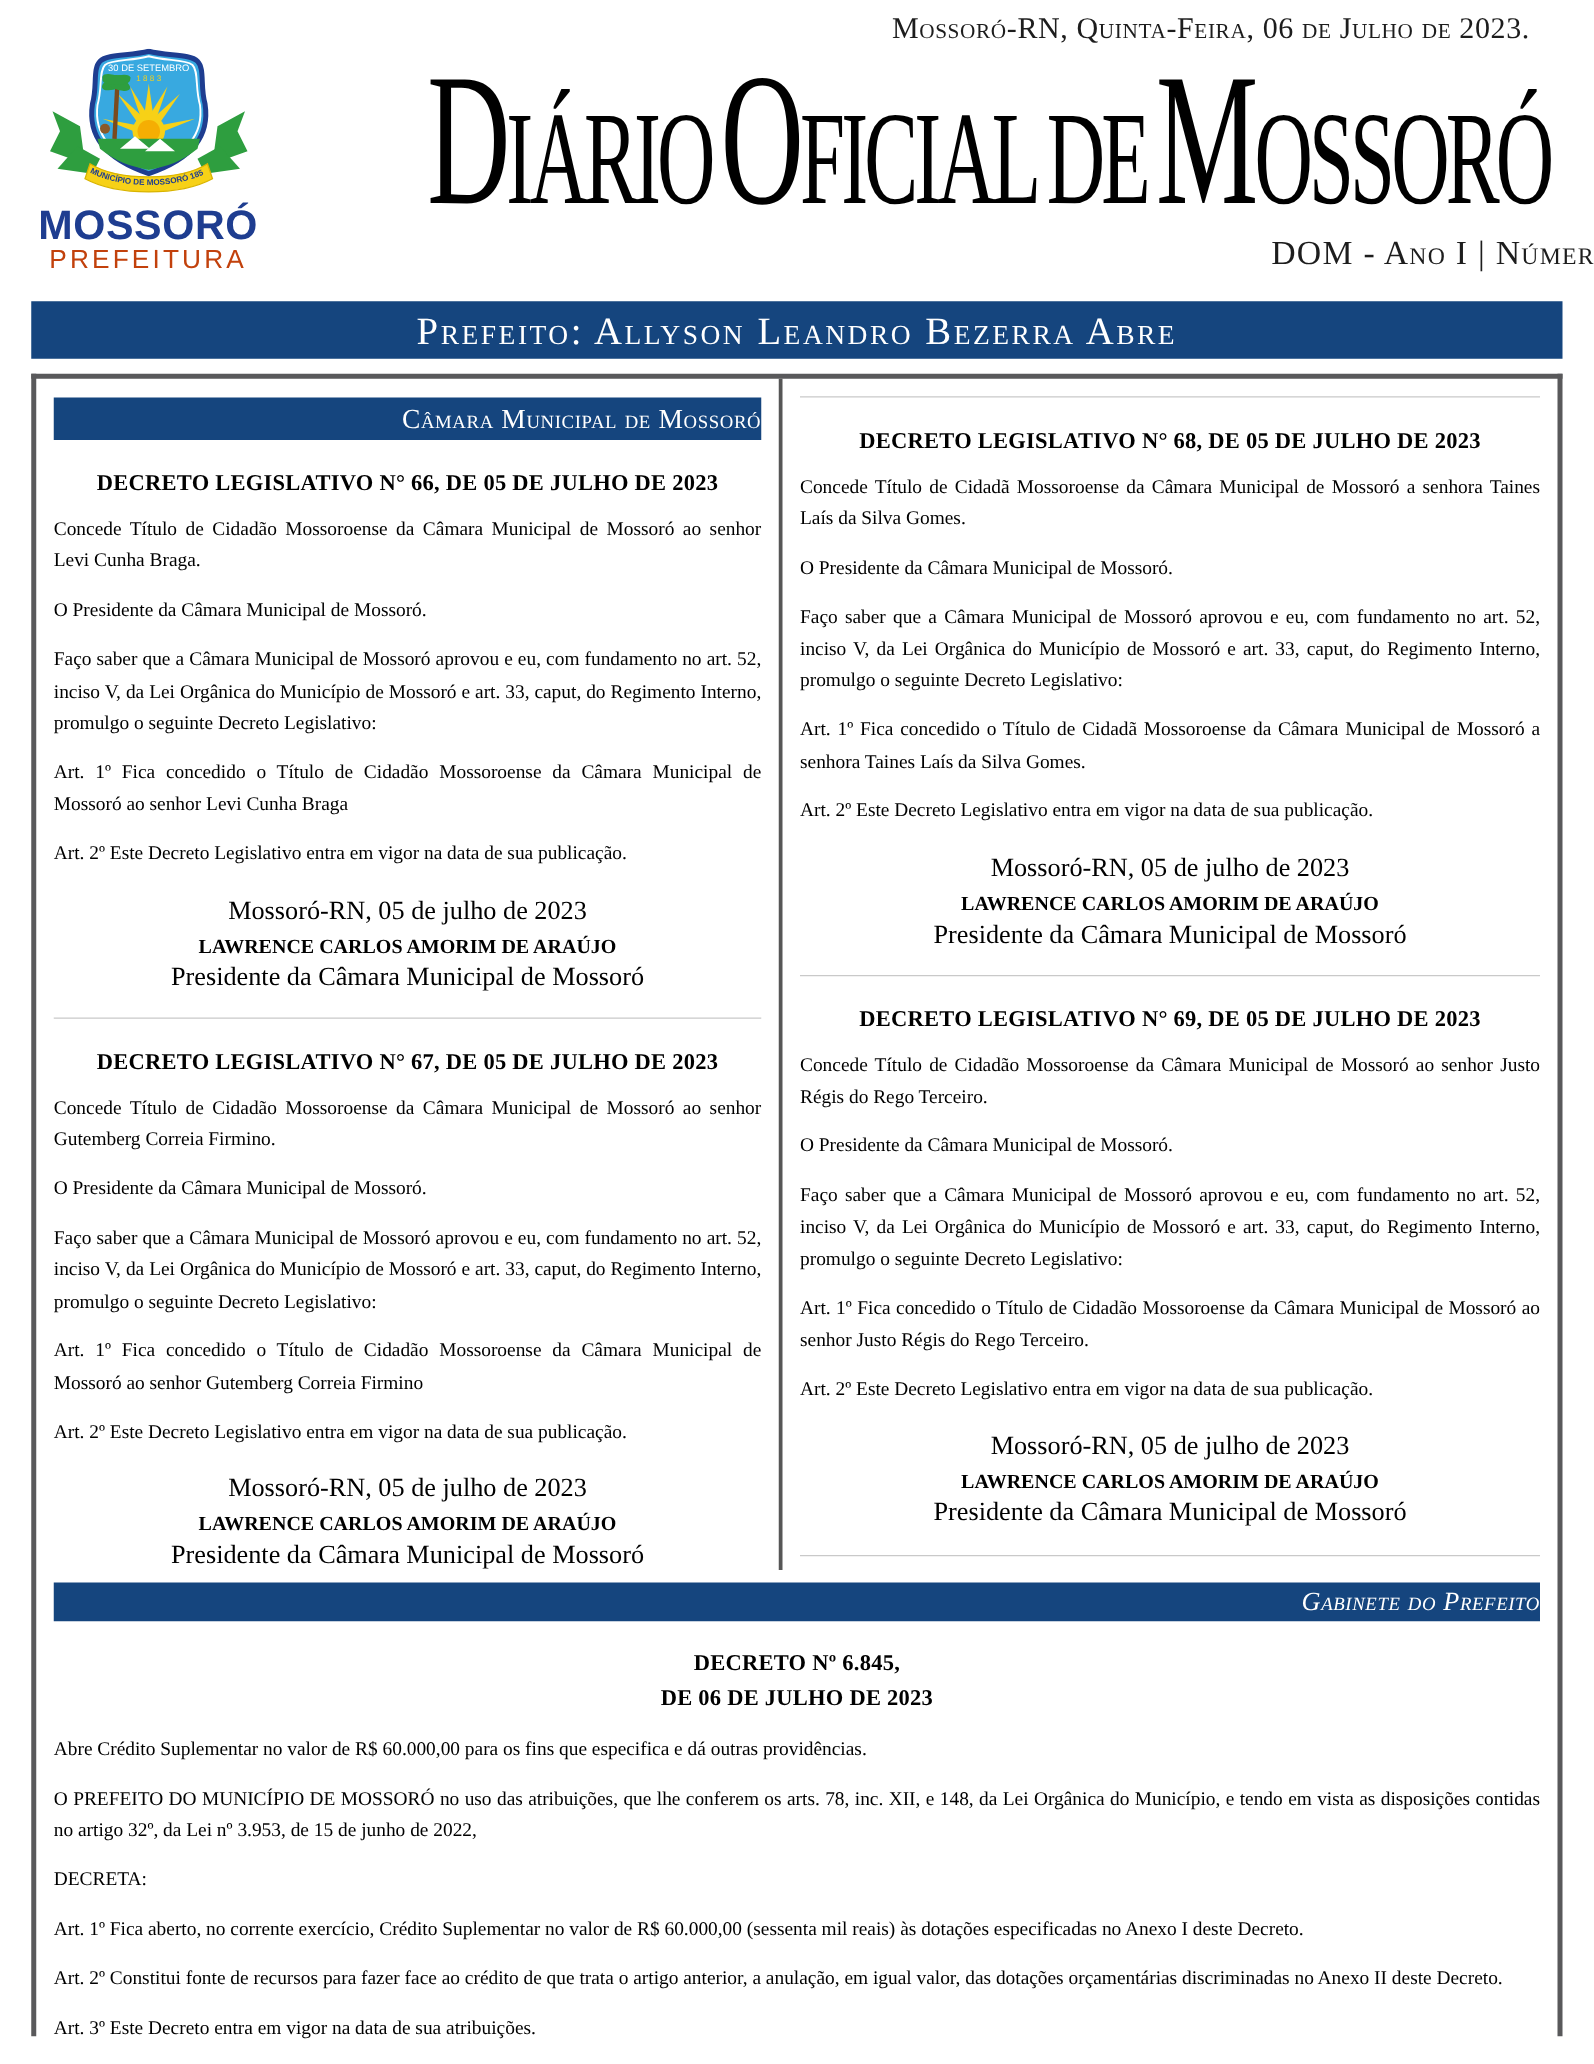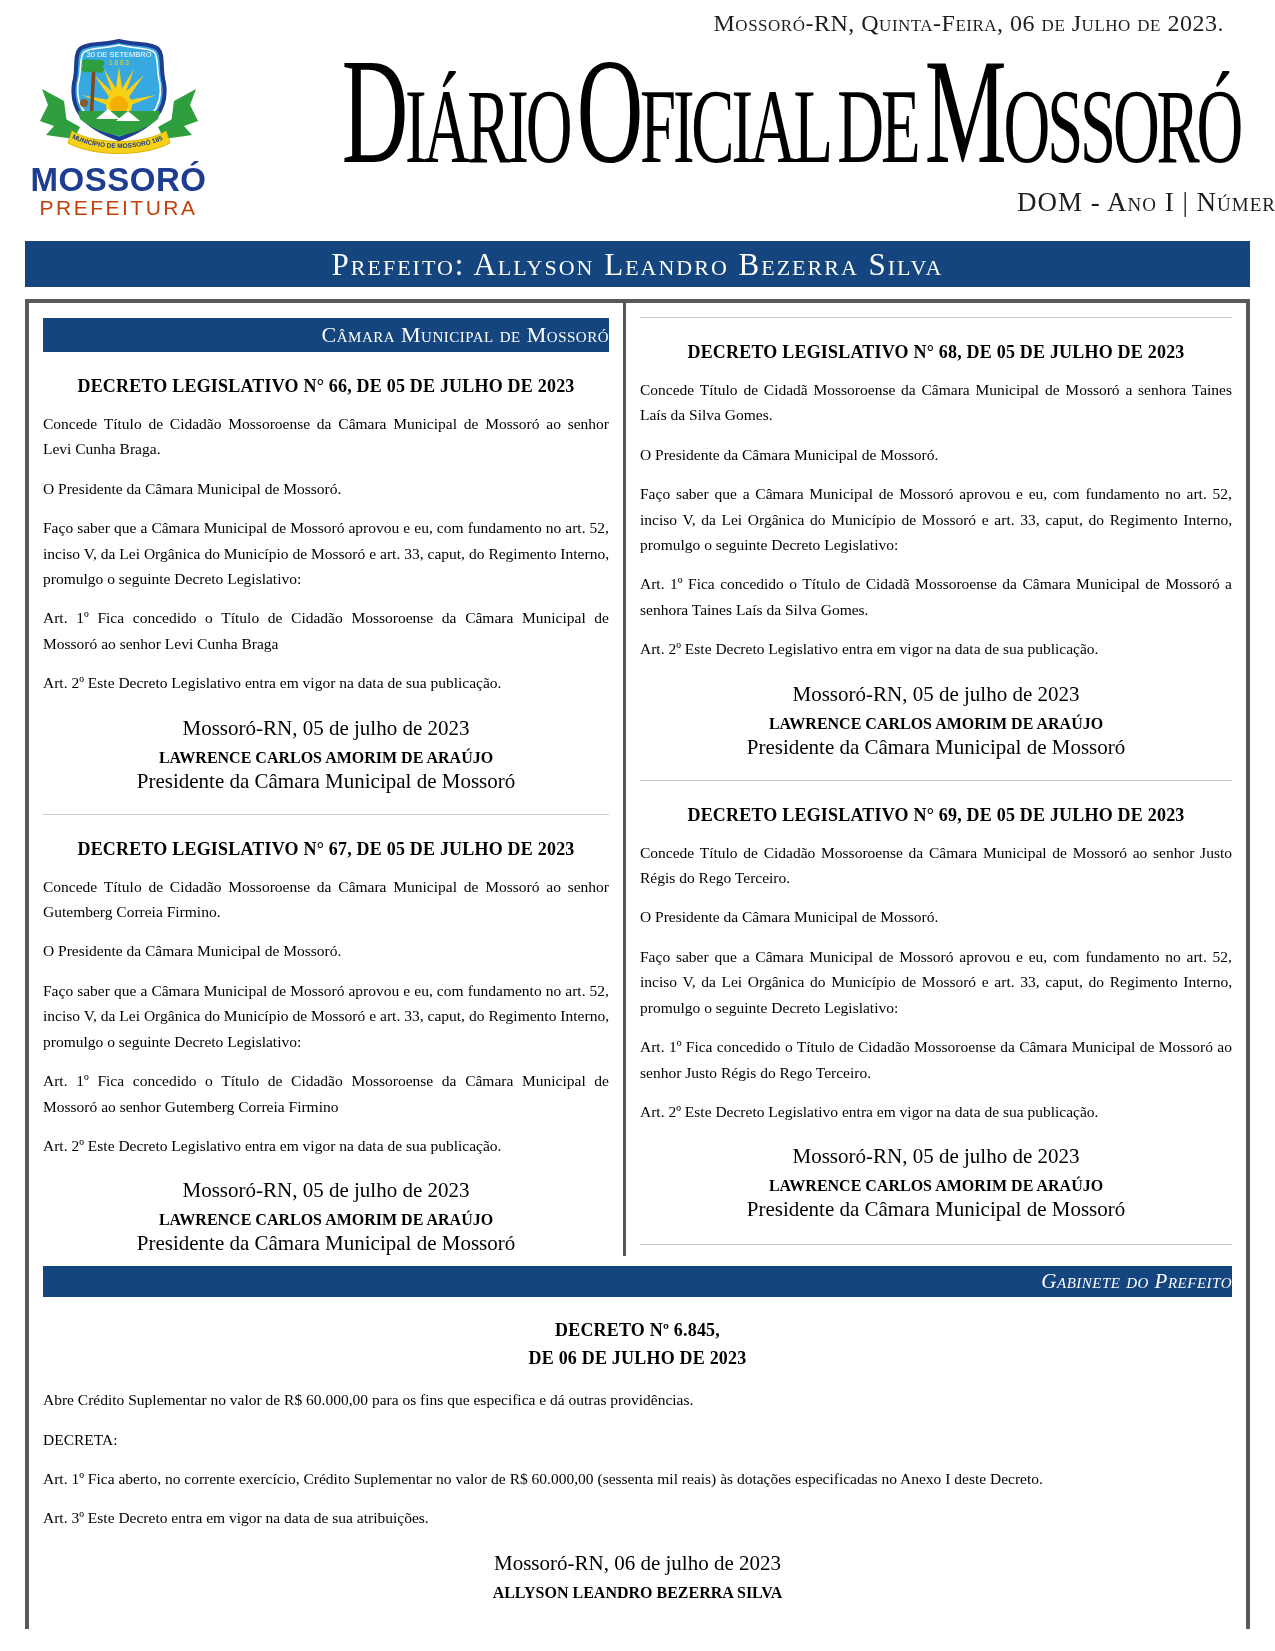--- a/index.html
+++ b/index.html
@@ -133,21 +133,21 @@
     </div>
     <div class="title-block">
       <div class="title-wrap">
         <h1 class="gazette-title">Diário Oficial de Mossoró</h1>
       </div>
       <div class="edition-line">DOM - Ano I | Número 125</div>
     </div>
   </div>
 </header>
 
-<div class="prefect-banner">Prefeito: Allyson Leandro Bezerra Silva</div>
+<div class="prefect-banner">Prefeito: Allyson Leandro Bezerra Abre</div>
 
 <div class="content-frame">
 
   <div class="two-cols">
 
     <div class="col left">
       <div class="section-bar camara">Câmara Municipal de Mossoró</div>
 
       <article>
         <h3 class="decree-title">DECRETO LEGISLATIVO N° 66, DE 05 DE JULHO DE 2023</h3>
@@ -210,21 +210,23 @@
       <div class="rule bottom"></div>
     </div>
   </div>
 
   <div class="section-bar gabinete">Gabinete do Prefeito</div>
 
   <article class="gabinete-body">
     <h3 class="decree-title tight">DECRETO Nº 6.845,</h3>
     <h3 class="decree-title tight2">DE 06 DE JULHO DE 2023</h3>
     <p class="body-p">Abre Crédito Suplementar no valor de R$ 60.000,00 para os fins que especifica e dá outras providências.</p>
+    <p class="body-p">O PREFEITO DO MUNICÍPIO DE MOSSORÓ no uso das atribuições, que lhe conferem os arts. 78, inc. XII, e 148, da Lei Orgânica do Município, e tendo em vista as disposições contidas no artigo 32º, da Lei nº 3.953, de 15 de junho de 2022,</p>
     <p class="body-p">DECRETA:</p>
     <p class="body-p">Art. 1º Fica aberto, no corrente exercício, Crédito Suplementar no valor de R$ 60.000,00 (sessenta mil reais) às dotações especificadas no Anexo I deste Decreto.</p>
+    <p class="body-p">Art. 2º Constitui fonte de recursos para fazer face ao crédito de que trata o artigo anterior, a anulação, em igual valor, das dotações orçamentárias discriminadas no Anexo II deste Decreto.</p>
     <p class="body-p">Art. 3º Este Decreto entra em vigor na data de sua atribuições.</p>
     <p class="c date-c">Mossoró-RN, 06 de julho de 2023</p>
     <p class="c sig-name">ALLYSON LEANDRO BEZERRA SILVA</p>
 
   </article>
 
 </div>
 
 </body></html>

